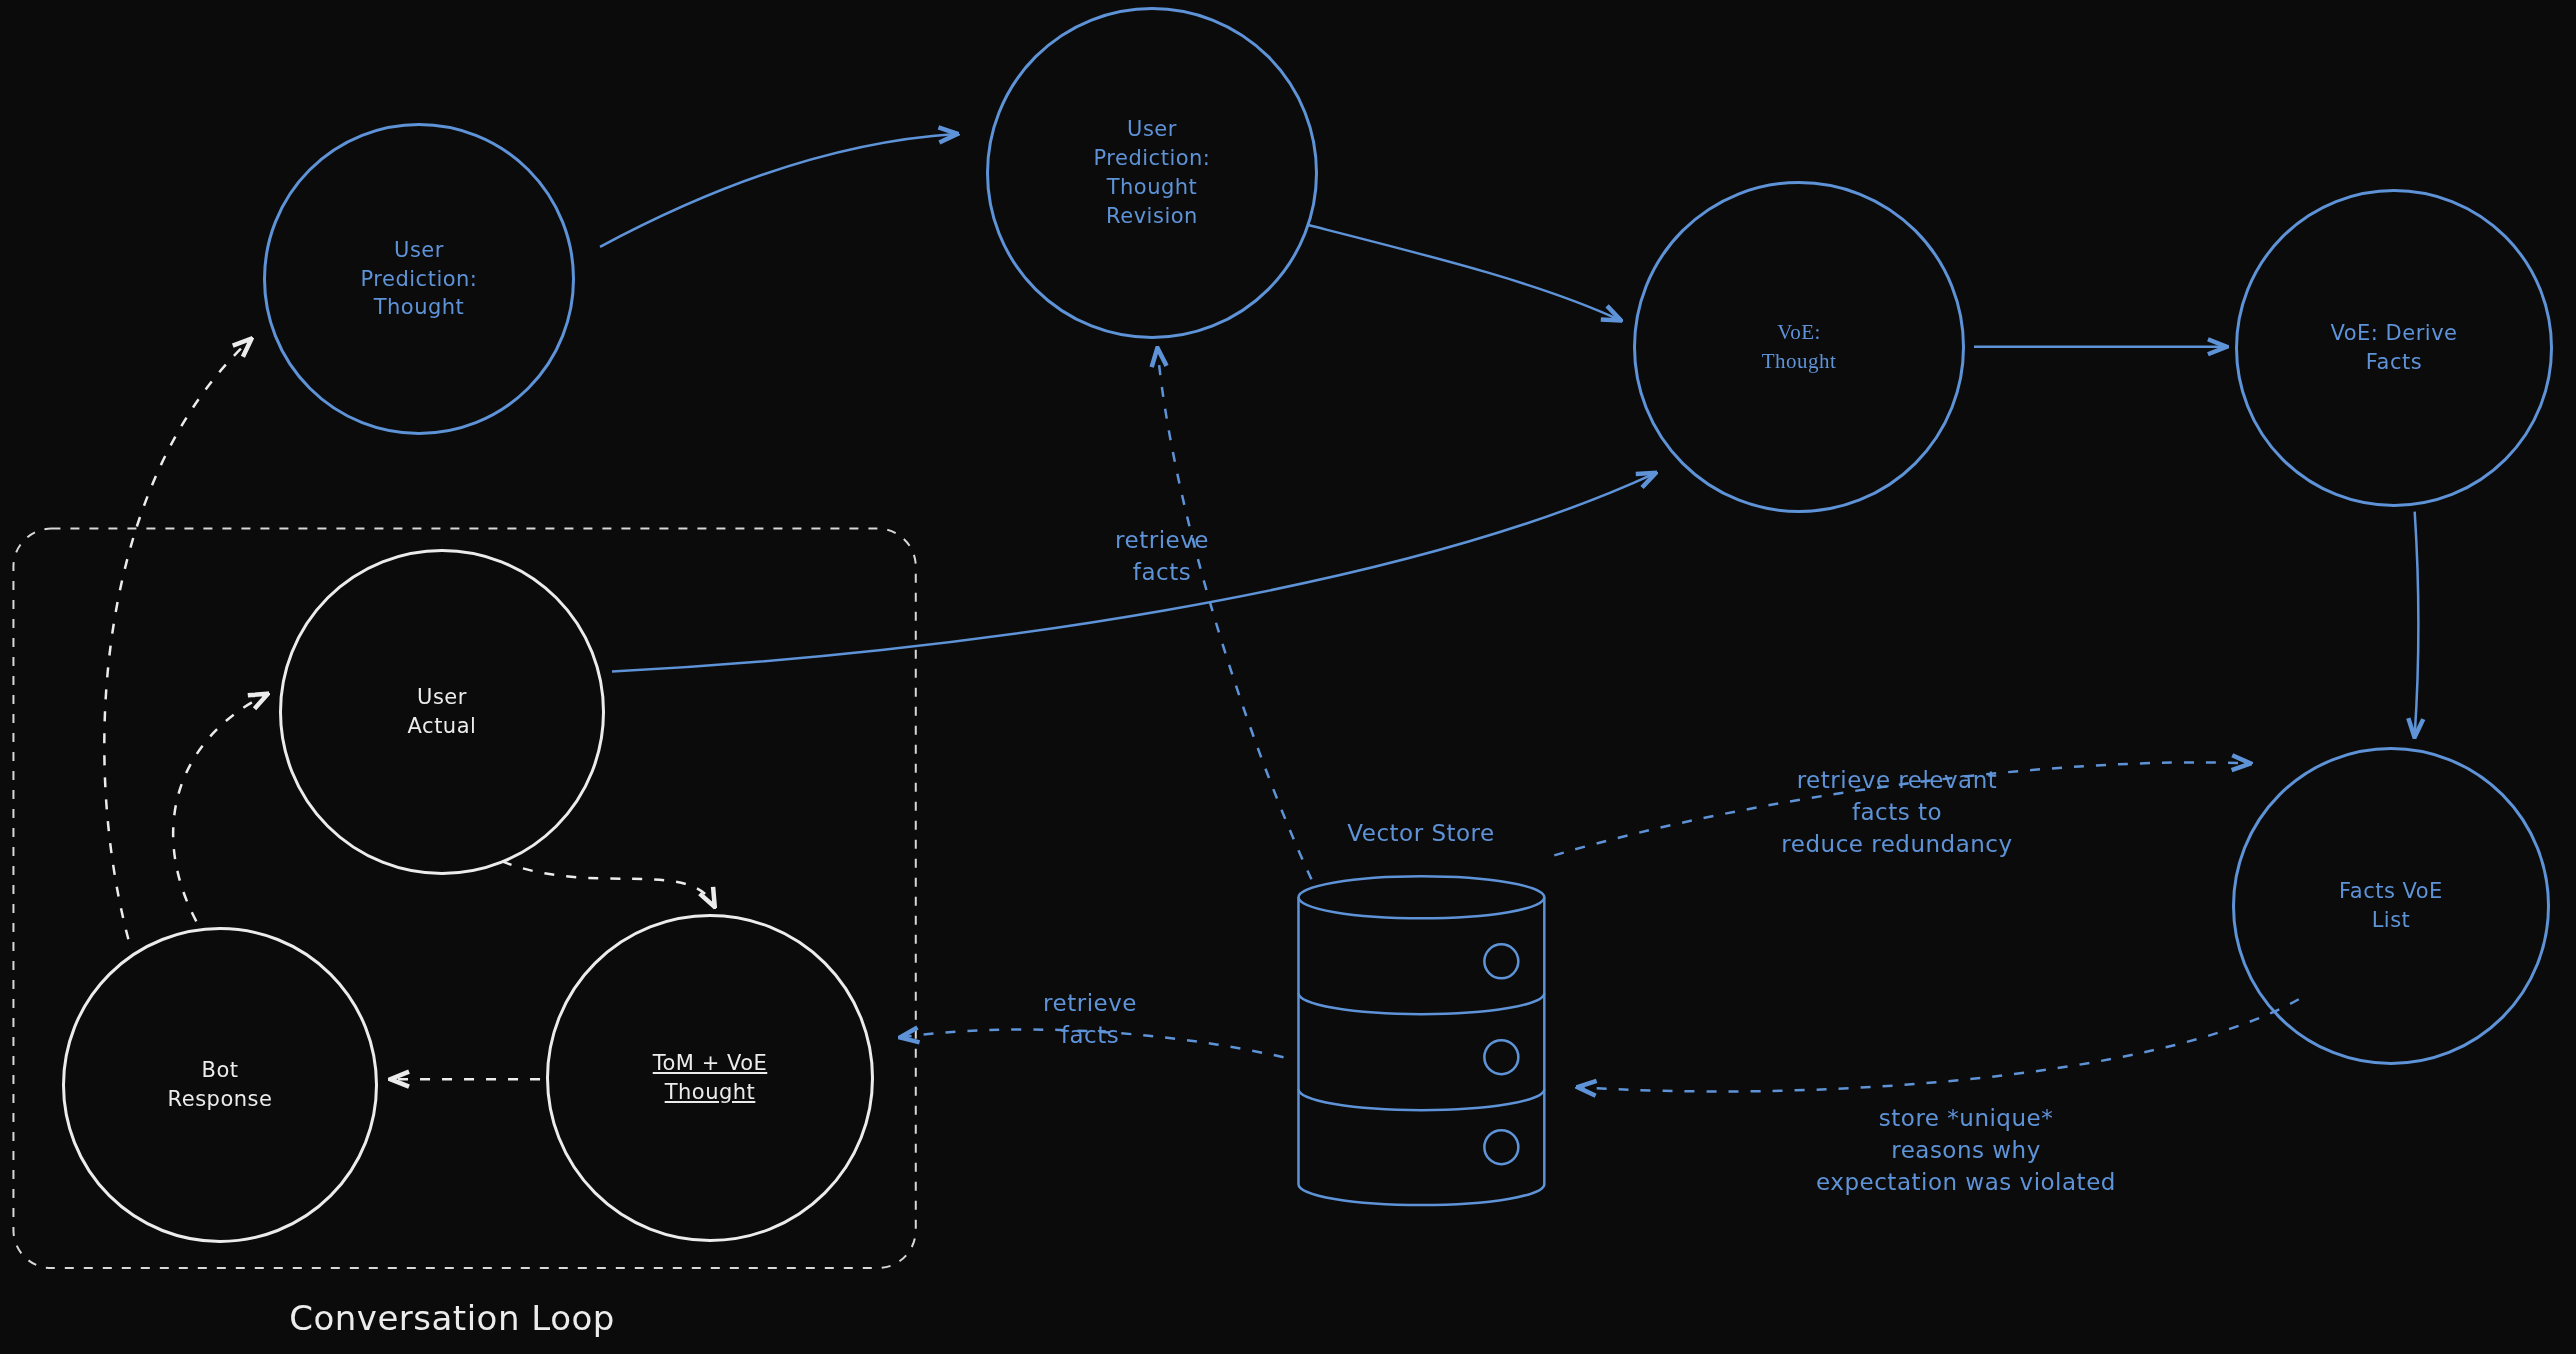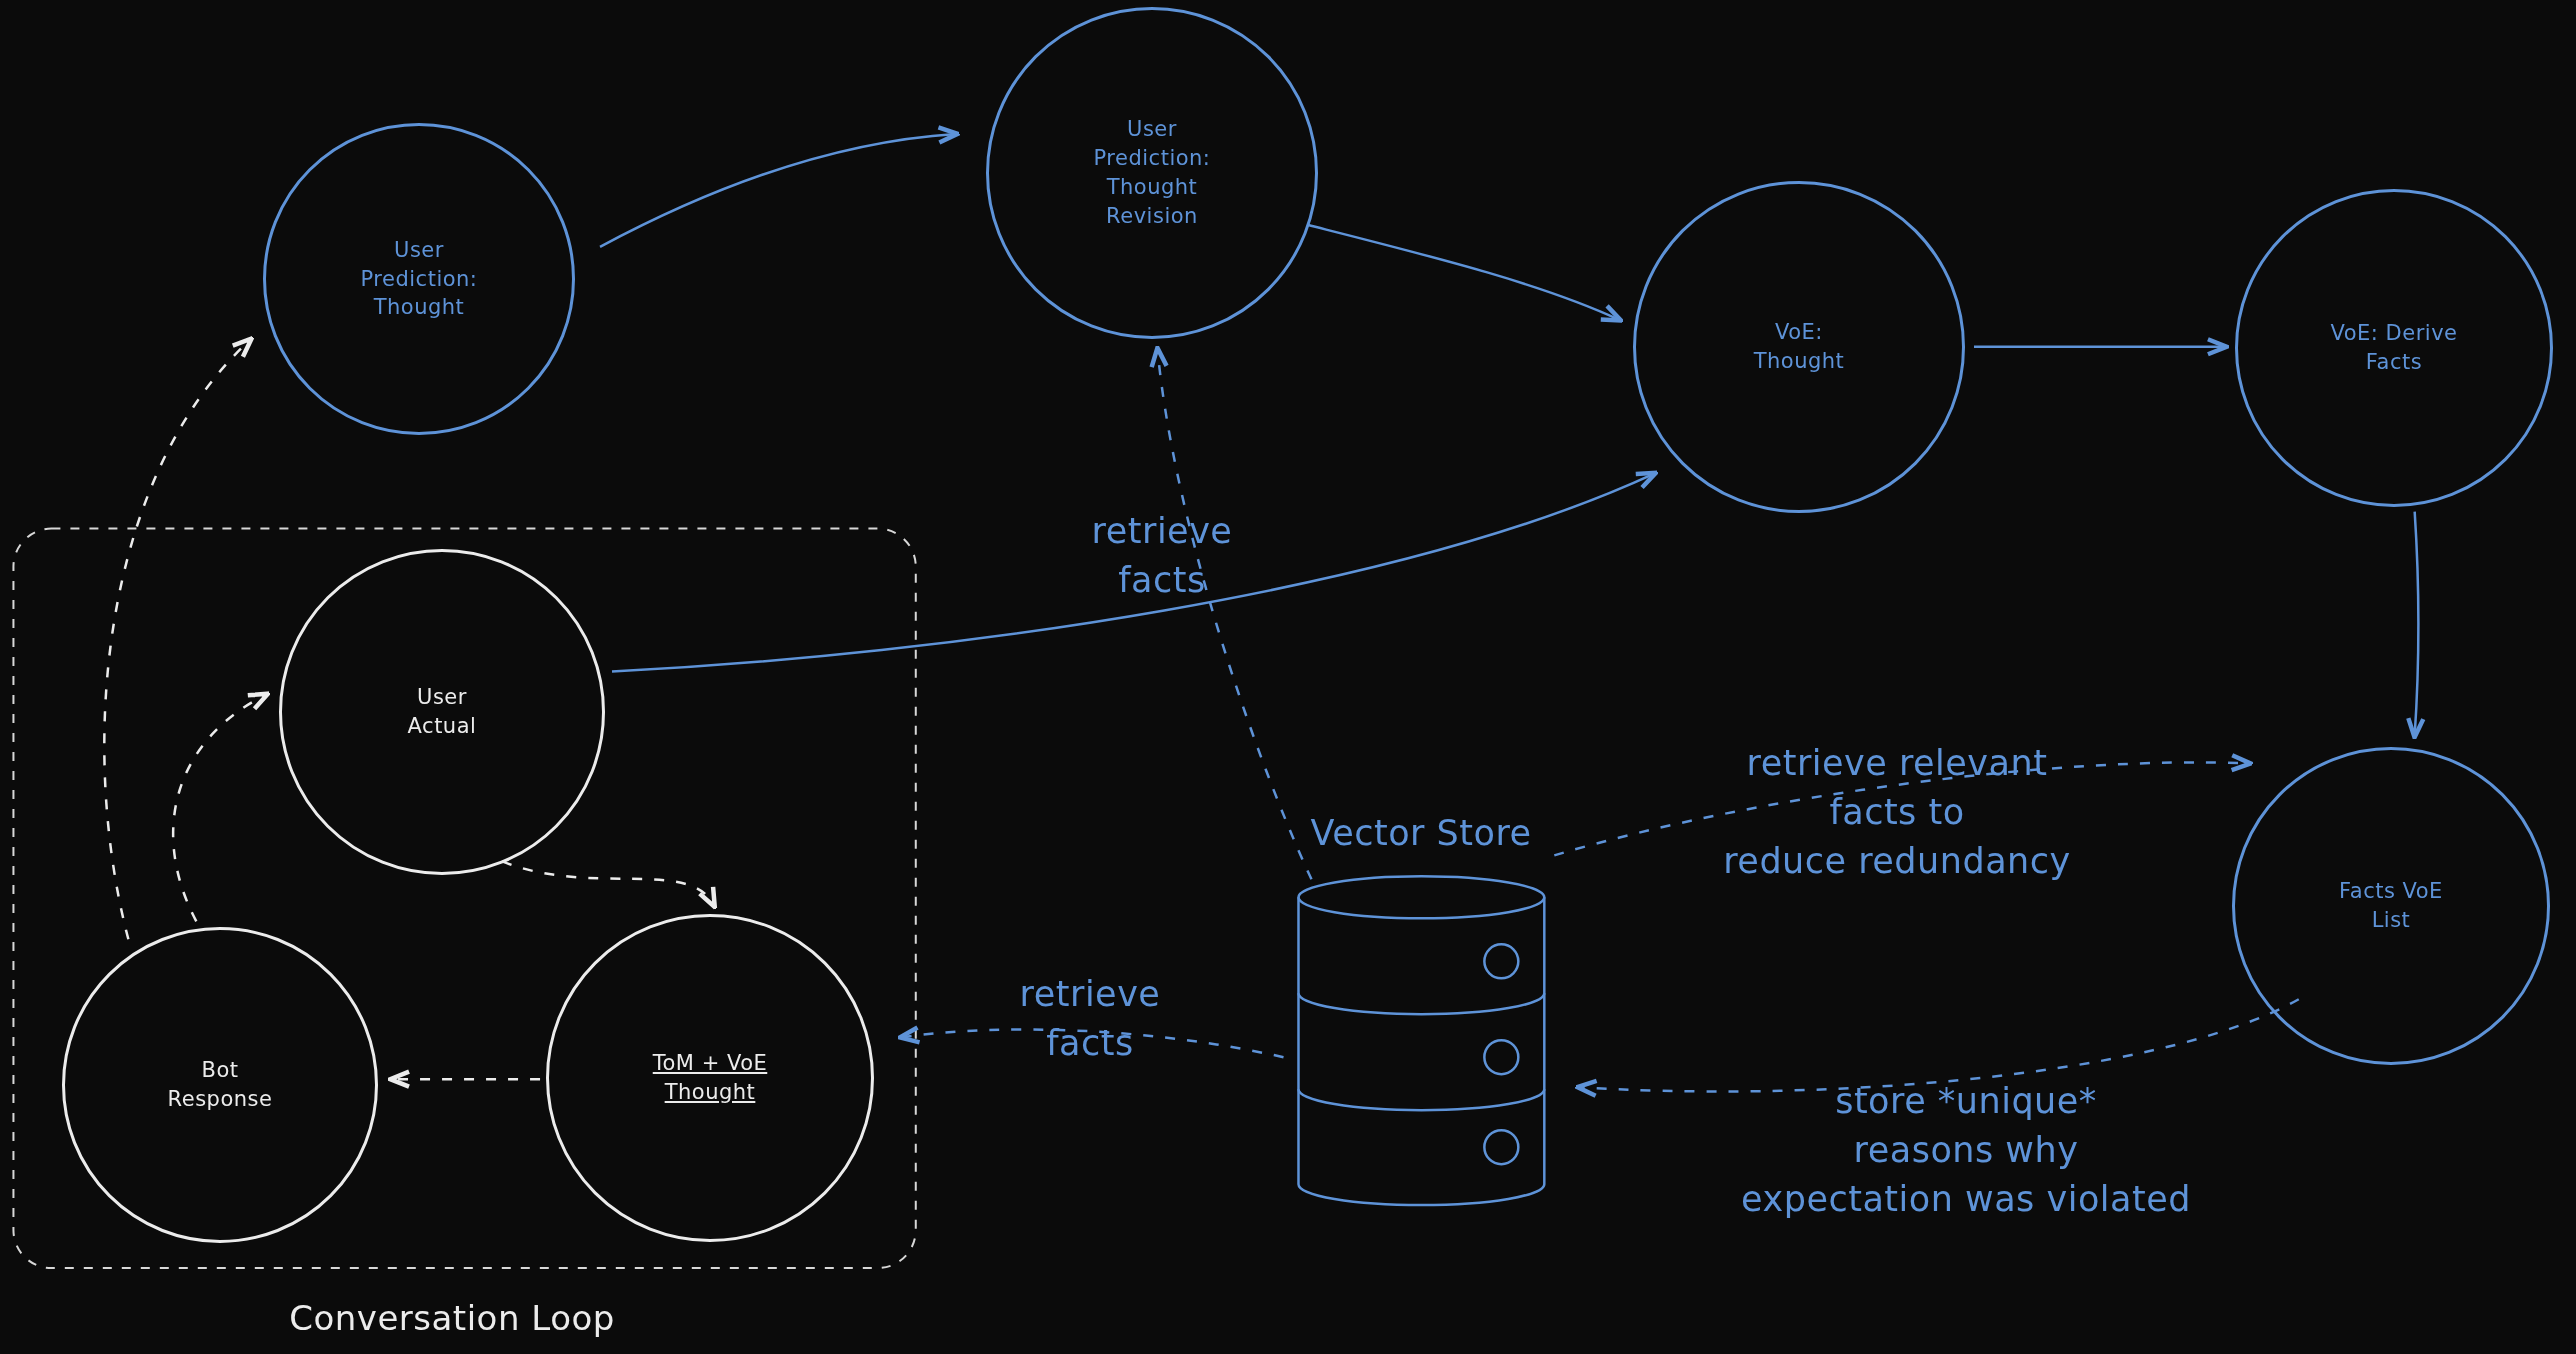--- a/index.html
+++ b/index.html
@@ -25,21 +25,21 @@
     line-height: 1.38;
     letter-spacing: 0.5px;
   }
   .node.blue  { border: 3px solid #5e93d8; color: #5e93d8; }
   .node.white { border: 3.5px solid #ececec; color: #ececec; }
   .lbl {
     position: absolute;
     transform: translate(-50%, -50%);
     text-align: center;
     white-space: pre-line;
-    font-size: 35px;
+    font-size: 23px;
     line-height: 1.4;
     letter-spacing: 0.5px;
   }
   .lbl.blue  { color: #5e93d8; }
   .lbl.white { color: #ececec; }
   path, rect, ellipse, circle { vector-effect: non-scaling-stroke; }
 </style>
 </head>
 <body>
 
@@ -90,21 +90,21 @@
 Thought</span>
   </div>
 
   <div class="node blue" style="left:986px; top:7px; width:332px; height:332px;">
     <span>User
 Prediction:
 Thought
 Revision</span>
   </div>
 
-  <div class="node blue" style="left:1633px; top:181px; width:332px; height:332px;">
+  <div class="node blue" style="left:1633px; top:181px; width:332px; height:332px;font-family:Liberation Serif, serif;">
     <span>VoE:
 Thought</span>
   </div>
 
   <div class="node blue" style="left:2235px; top:189px; width:318px; height:318px;">
     <span>VoE: Derive
 Facts</span>
   </div>
 
   <div class="node blue" style="left:2232px; top:747px; width:318px; height:318px;">

